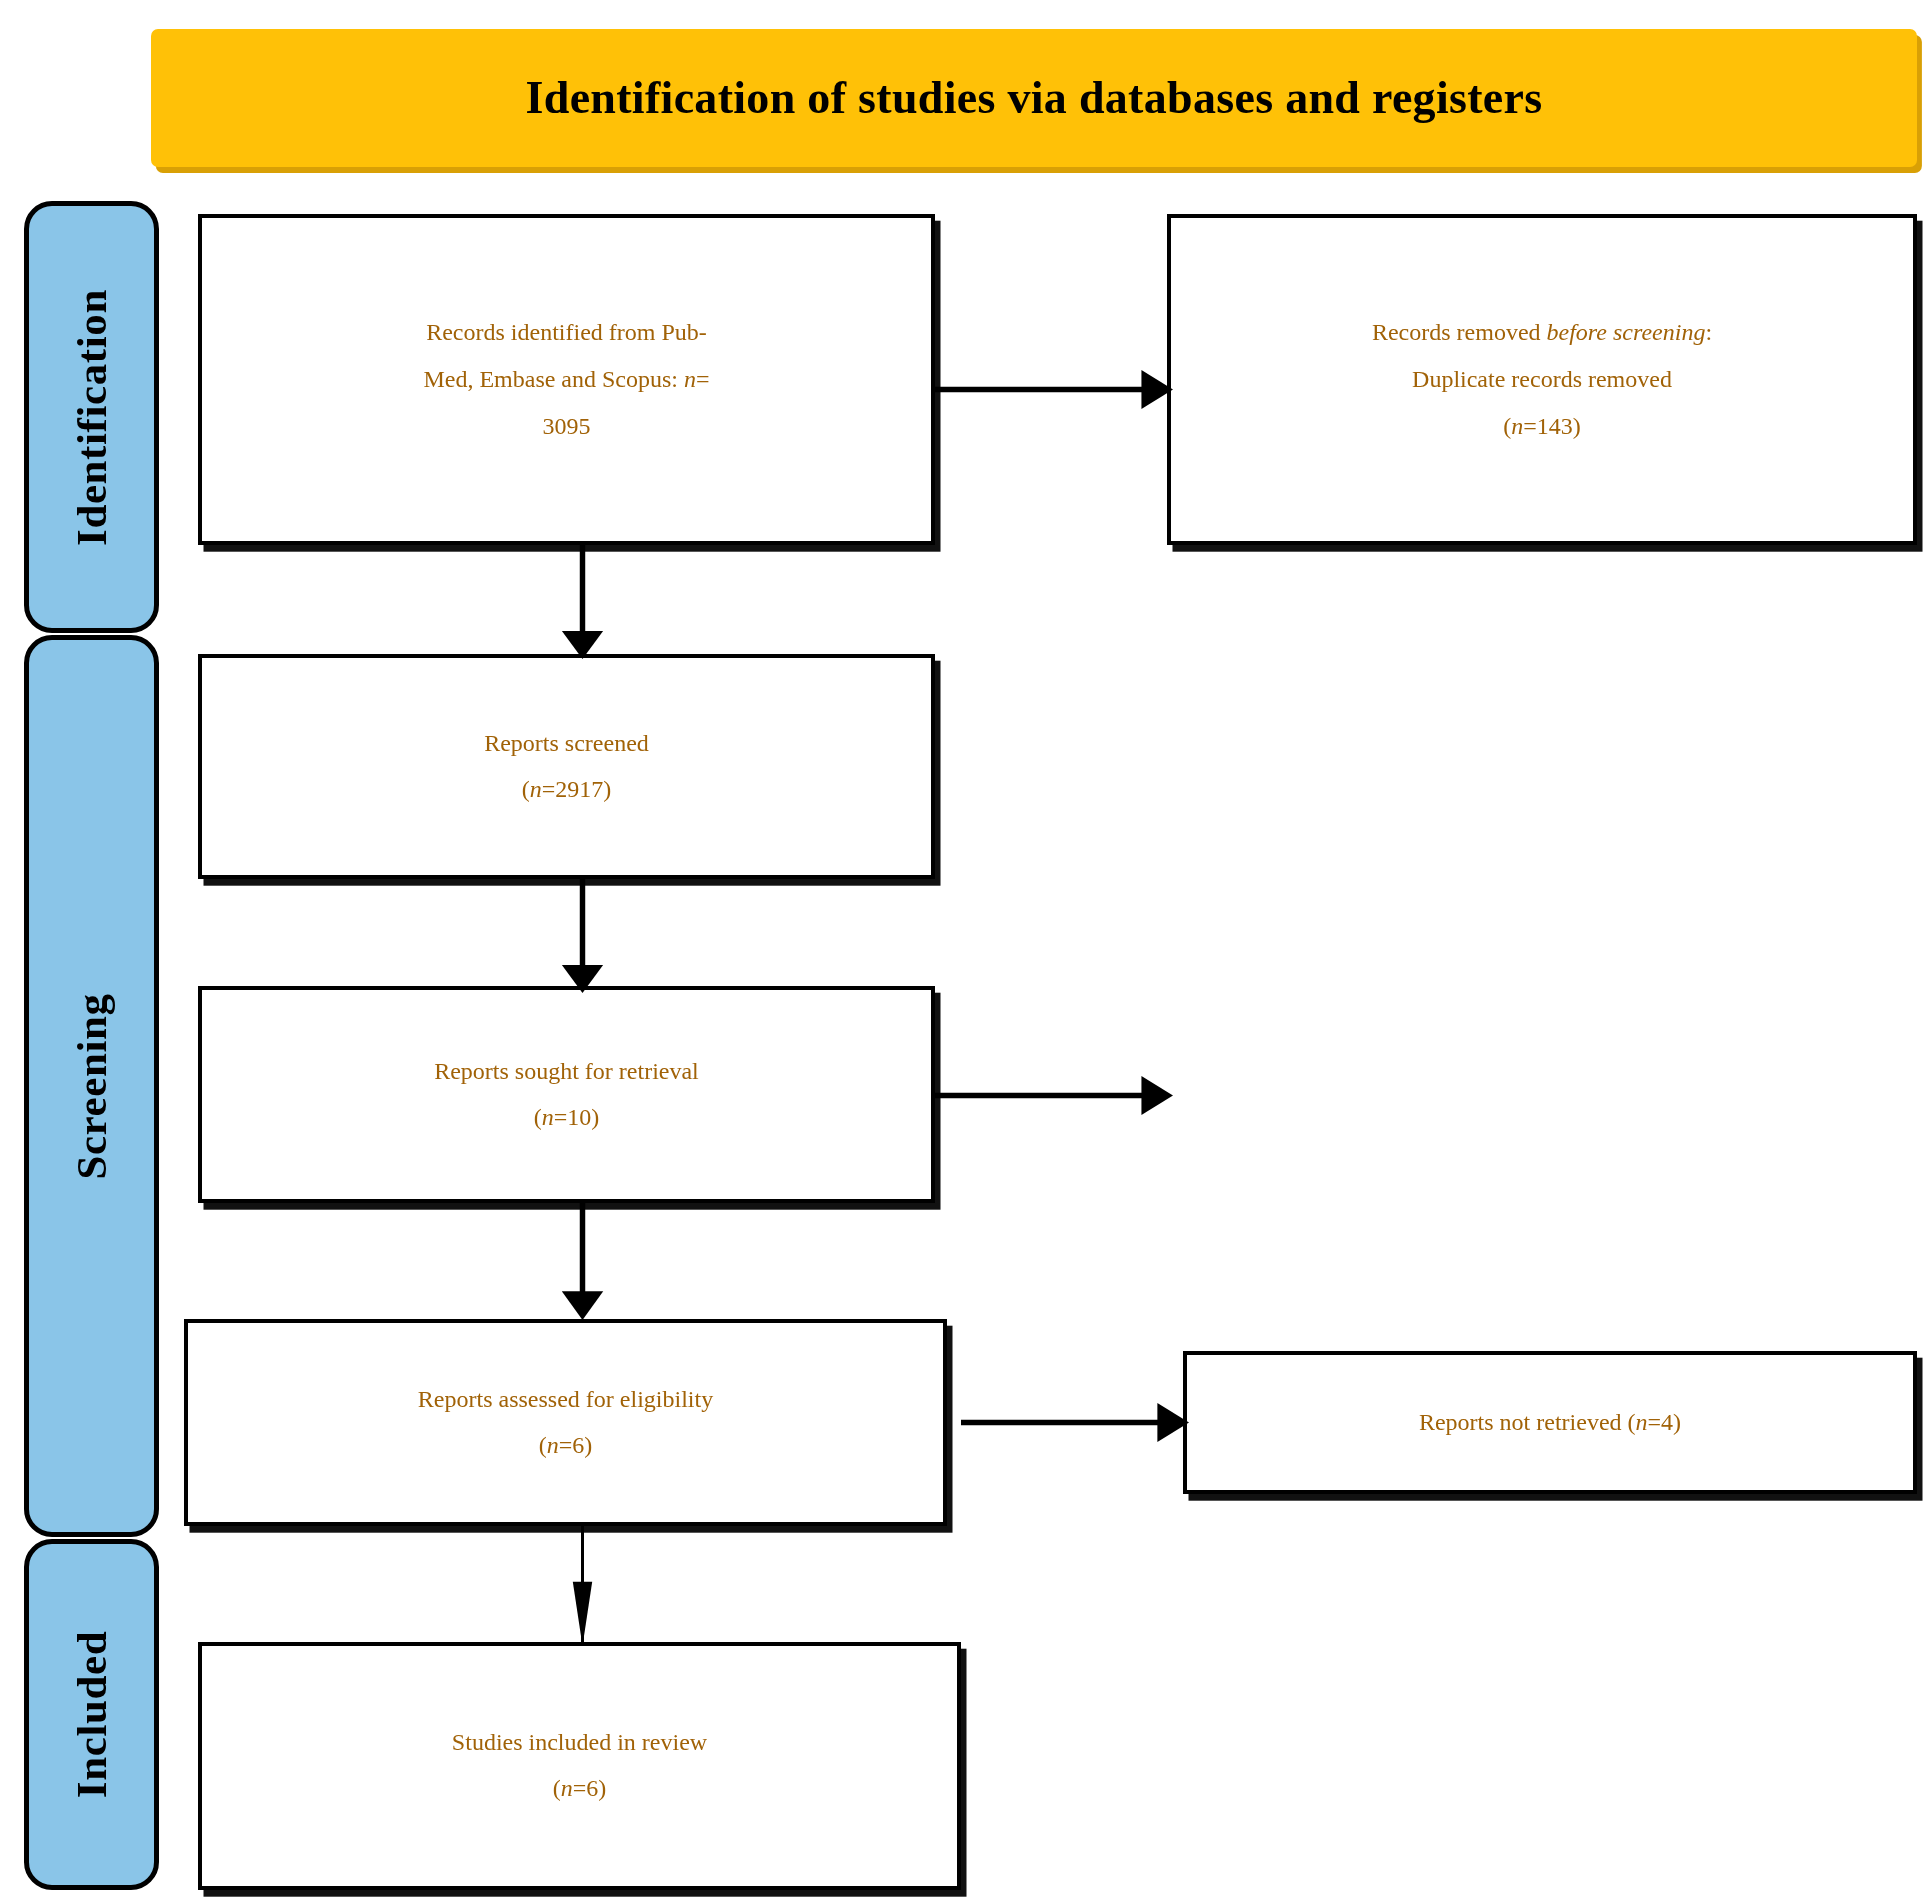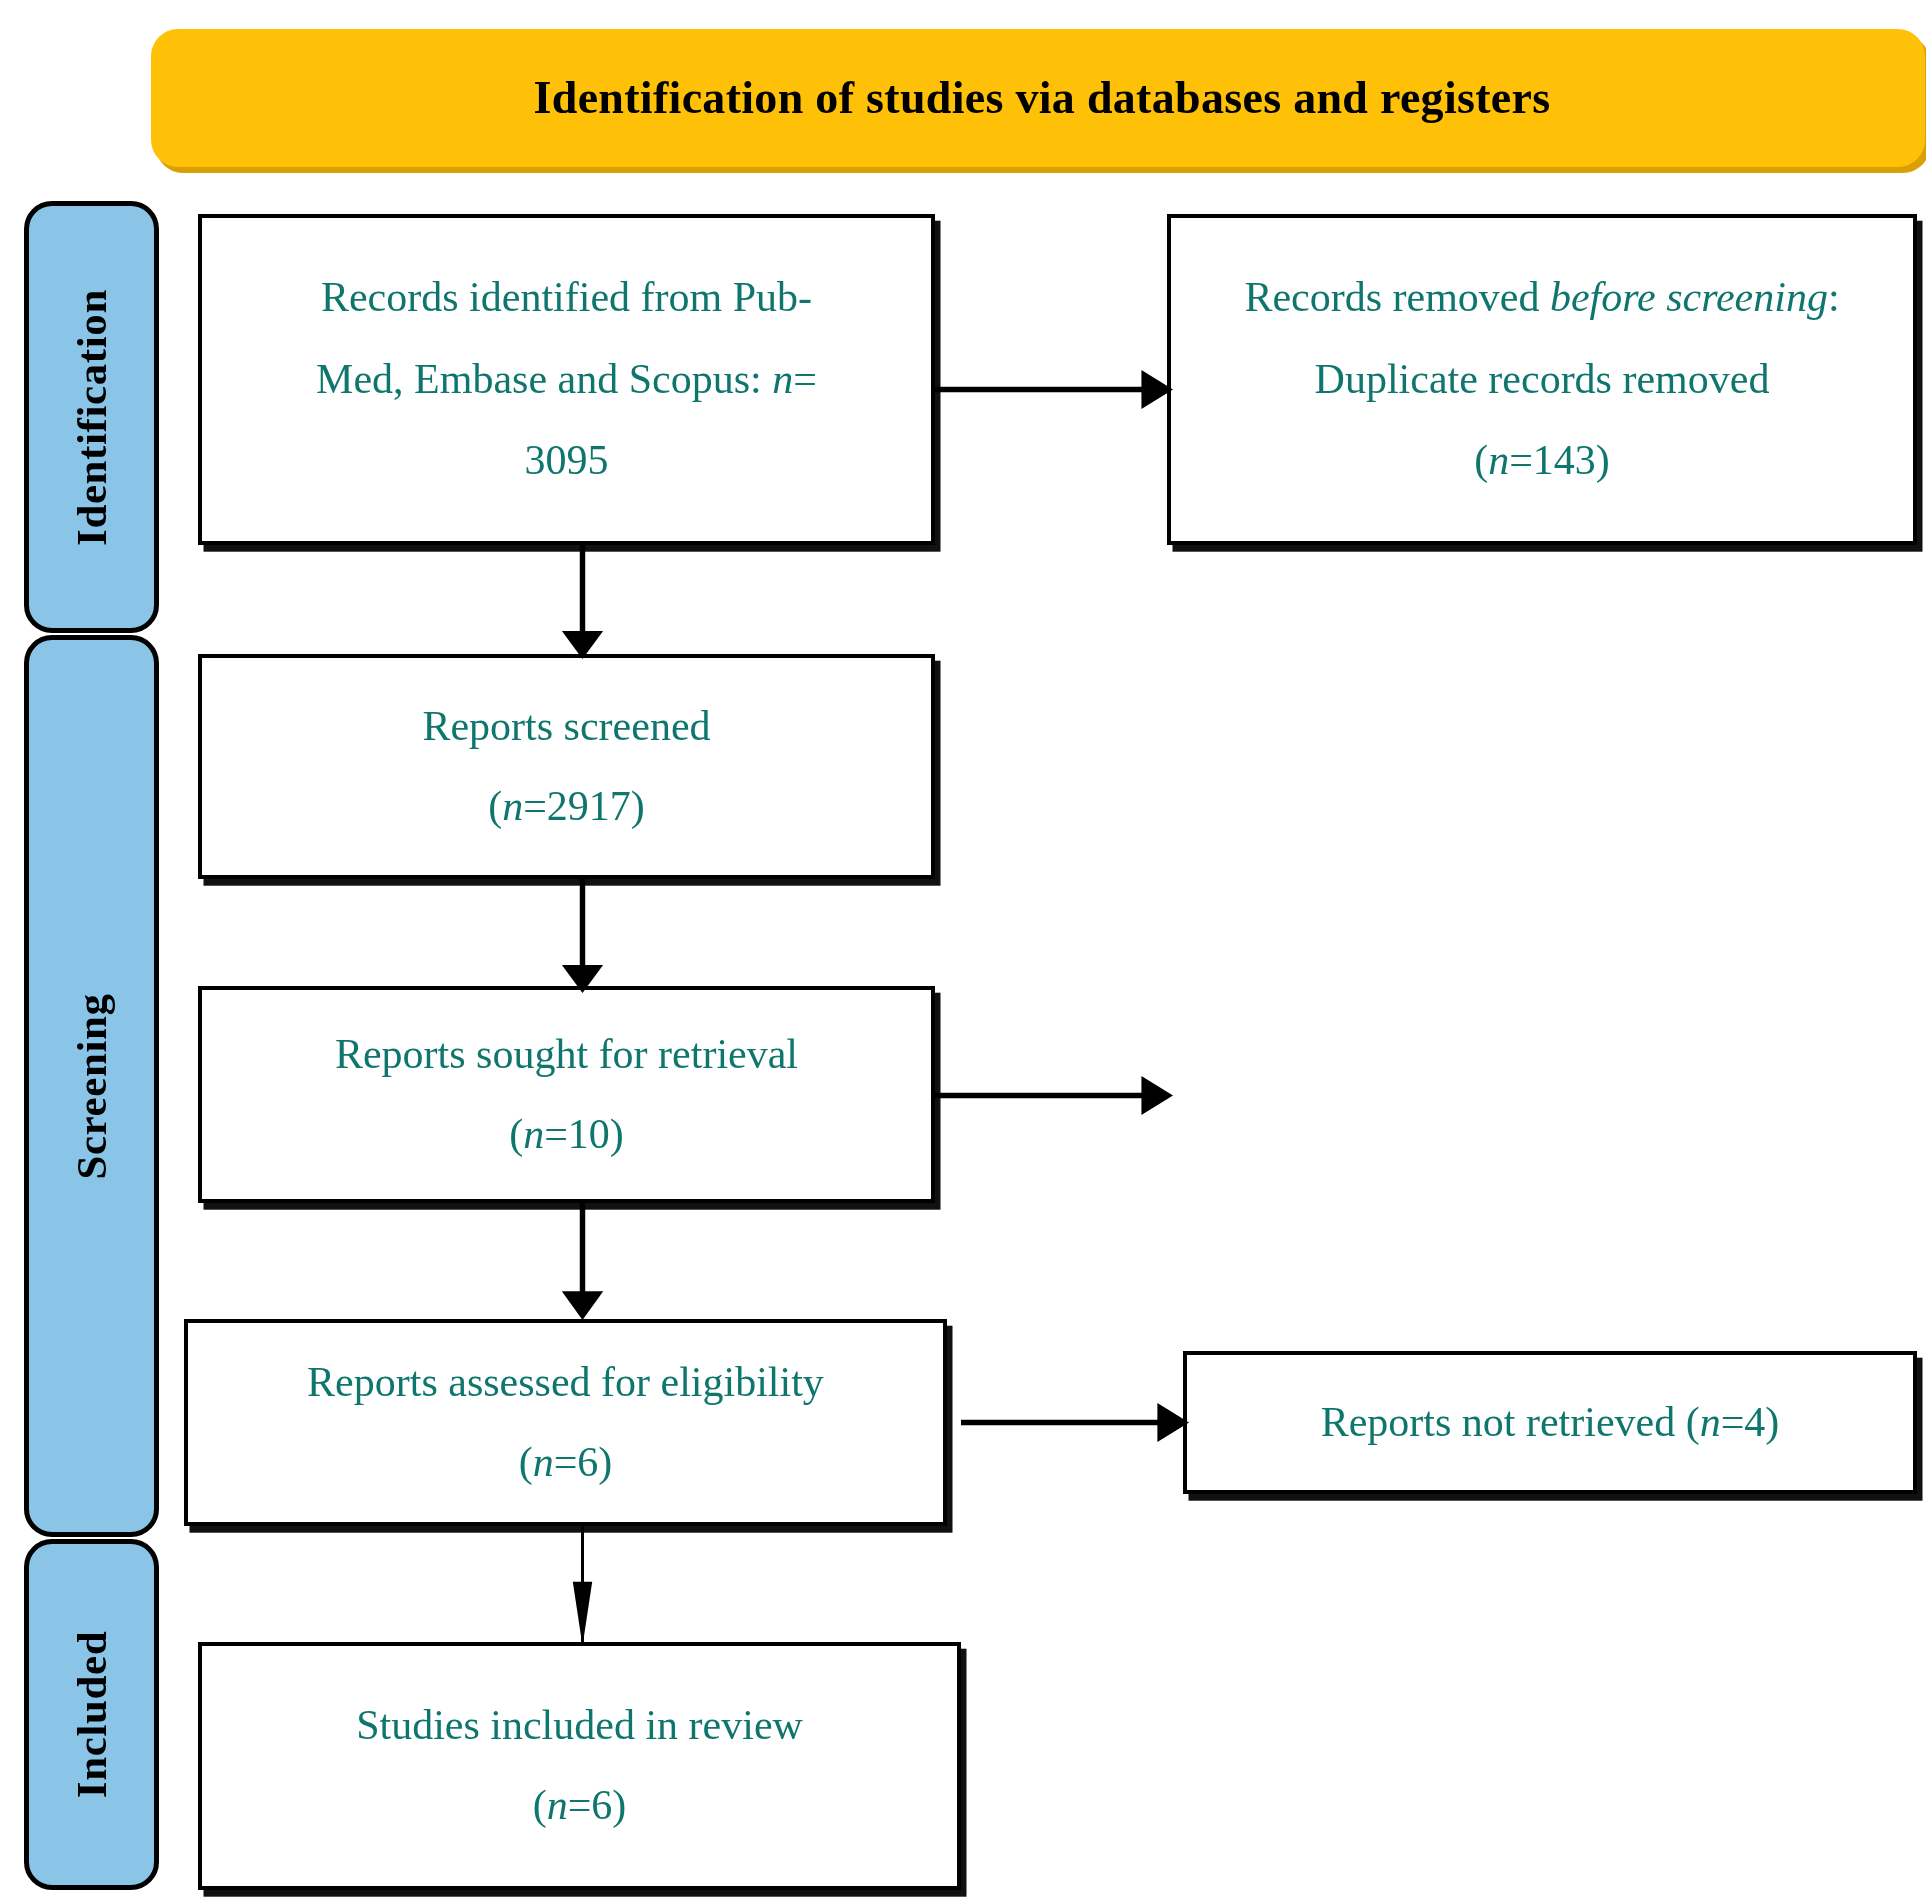--- a/index.html
+++ b/index.html
@@ -19,26 +19,25 @@
   }
 
   
   .banner {
     position: absolute;
     left: 151px;
     top: 29px;
     width: 1766px;
     height: 138px;
     background: #FFC107;
-    border-radius: 27px;
+    border-radius: 7px;
     box-shadow: 4.9px 6px 0 0 #D9A005;
     display: flex;
     align-items: center;
     justify-content: center;
-    padding-left: 8px;
   }
   .banner-title {
     font-size: 46px;
     font-weight: bold;
     color: #000000;
     letter-spacing: 0.3px;
     text-align: center;
     line-height: 1.1;
   }
 
@@ -72,22 +71,22 @@
     border: 4.3px solid #000000;
     box-sizing: border-box;
     box-shadow: 5.5px 6.7px 0 0 #111111;
     display: flex;
     flex-direction: column;
     align-items: center;
     justify-content: center;
     padding: 6px 20.7px;
   }
   .box-line {
-    font-size: 42px;
-    color: #0f766e;
+    font-size: 24px;
+    color: #a16207;
     text-align: center;
     line-height: 1.9;
     white-space: nowrap;
   }
   .box.wrap .box-line {
     white-space: normal;
     line-height: 1.95;
   }
   .ital {
     font-style: italic;

